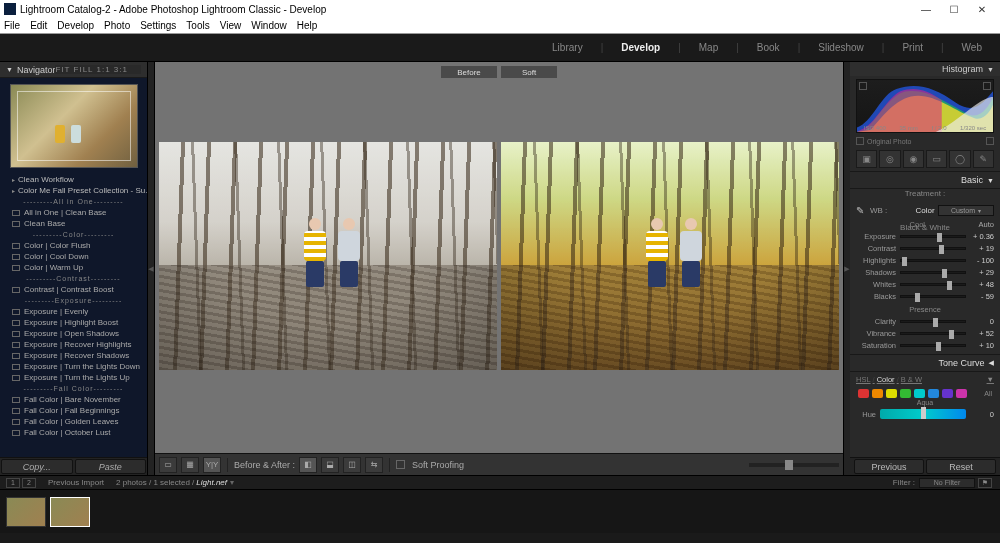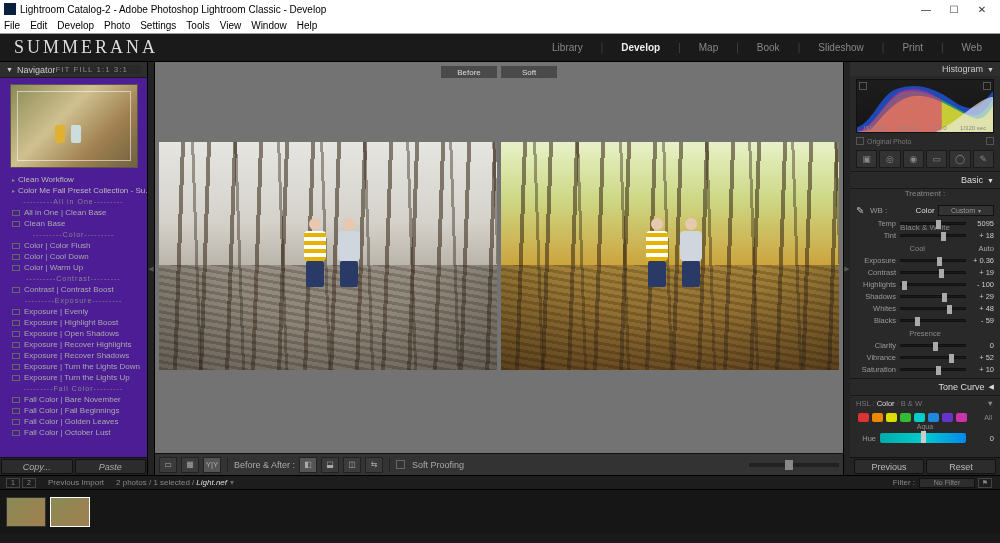--- a/index.html
+++ b/index.html
@@ -13,21 +13,21 @@
   
   .idrow { height:28px; background:#1a1a1a; display:flex; align-items:center; padding:0 14px; border-bottom:1px solid #000;}
   .idrow .brand { font-family: Georgia, serif; font-size:18px; letter-spacing:3px; color:#ddd; }
   .idrow .modules { margin-left:auto; display:flex; gap:14px; align-items:center; font-size:10px; color:#888;}
   .idrow .modules span { padding:0 4px; }
   .idrow .modules span.active { color:#eee; font-weight:bold;}
   .idrow .modules .sep { color:#444; padding:0; }
   
   .work { display:flex; height:413px; background:#2a2a2a; }
   
-  .left { width:148px; background:#4c1d95; border-right:1px solid #000; display:flex; flex-direction:column; }
+  .left { width:148px; background:#0f172a; border-right:1px solid #000; display:flex; flex-direction:column; }
   .panelhdr { height:16px; display:flex; align-items:center; padding:0 6px; font-size:9px; color:#ccc; border-bottom:1px solid #1a1a1a; background:#2e2e2e;}
   .panelhdr .tri { font-size:7px; margin-right:4px;}
   .panelhdr .right { margin-left:auto; font-size:8px; color:#888; letter-spacing:1px;}
   .navthumb { width:128px; height:84px; margin:6px auto 4px auto; background:linear-gradient(135deg,#8a8a55 0%, #d0c090 40%, #a08050 70%, #706040 100%); border:1px solid #555; position:relative; }
   .navthumb::after{content:""; position:absolute; inset:6px; border:1px solid #fff8;}
   .navthumb .ppl { position:absolute; bottom:24px; left:44px; width:10px; height:18px; background:#e0b030; border-radius:2px;}
   .navthumb .ppl2 { position:absolute; bottom:24px; left:60px; width:10px; height:18px; background:#cdd; border-radius:2px;}
   .presets { flex:1; overflow:hidden; font-size:8px; color:#aaa; padding:2px 0 0 0;}
   .presets .row { display:flex; align-items:center; height:11px; padding-left:12px; white-space:nowrap; overflow:hidden;}
   .presets .row.folder { color:#bbb; }
@@ -96,21 +96,21 @@
   .wbrow .drop{ margin-left:auto; width:56px; height:11px; background:#333; border:1px solid #111; font-size:7px; display:flex; align-items:center; justify-content:center;}
   .wbrow .eyed{ width:10px; font-size:10px; color:#bbb;}
   .slider { height:12px; display:flex; align-items:center; padding:0 6px; font-size:7.5px; color:#999; gap:4px;}
   .slider .nm{ width:40px; text-align:right;}
   .slider .track{ flex:1; height:3px; background:#1a1a1a; border:1px solid #111; position:relative;}
   .slider .thumb{ position:absolute; top:-3px; width:5px; height:9px; background:#aaa;}
   .slider .val{ width:24px; text-align:right; color:#ccc;}
   .subhdr{ height:11px; text-align:center; font-size:7.5px; color:#888; margin-top:2px; display:flex; align-items:center; padding:0 6px;}
   .subhdr span:first-child{flex:1; text-align:center;}
   .subhdr .auto{ color:#aaa; font-size:7.5px;}
-  .hsltabs{ height:12px; display:flex; padding:0 6px; font-size:7.5px; color:#777; gap:2px;}
+  .hsltabs{ height:12px; display:flex; padding:0 6px; font-size:7.5px; color:#777; gap:2px;text-decoration:underline;}
   .hsltabs span{ }
   .hsltabs span.active{ color:#ddd;}
   .hsltabs .sep{ color:#444;}
   .colordots{ height:12px; display:flex; padding:2px 8px; gap:3px;}
   .colordots .d{ width:11px;height:9px;border-radius:2px;}
   .aqua{ height:10px; text-align:center; font-size:7px; color:#888;}
   .hueslider{ height:10px; margin:0 8px; position:relative; background:linear-gradient(90deg,#0aa,#0cc,#08e); border-radius:2px;}
   .hueslider .thumb{position:absolute;left:48%;top:-2px;width:5px;height:12px;background:#ccc;}
   .rbtns{ height:18px; display:flex; gap:2px; padding:1px 4px; margin-top:auto; background:#232323; border-top:1px solid #111;}
   .rbtns .btn{ flex:1; background:#2c2c2c; border:1px solid #111; display:flex;align-items:center;justify-content:center; font-size:9px; border-radius:2px;}
@@ -142,21 +142,20 @@
   <span>Develop</span>
   <span>Photo</span>
   <span>Settings</span>
   <span>Tools</span>
   <span>View</span>
   <span>Window</span>
   <span>Help</span>
 </div>
 
 <div class="idrow">
-  <span class="brand">SUMMERANA</span>
   <div class="modules">
     <span>Library</span>
       <span class="sep">|</span>
     <span class="active">Develop</span>
       <span class="sep">|</span>
     <span>Map</span>
       <span class="sep">|</span>
     <span>Book</span>
       <span class="sep">|</span>
     <span>Slideshow</span>
@@ -317,36 +316,20 @@
       <span class="opt">Black &amp; White</span>
     </div>
     <div class="wbrow">
       <span class="eyed">✎</span>
       <span>WB :</span>
       <span class="drop">
           <span>Custom</span> 
           <span style="font-size:6px;margin-left:3px">▾</span>
         </span>
     </div>
-    <div id="sliders-top">
-        <div class="slider">
-          <span class="nm">Temp</span>
-          <div class="track">
-            <div class="thumb" style="left:55%"></div>
-          </div>
-          <span class="val">5095</span>
-        </div>
-        <div class="slider">
-          <span class="nm">Tint</span>
-          <div class="track">
-            <div class="thumb" style="left:62%"></div>
-          </div>
-          <span class="val">+ 18</span>
-        </div>
-      </div>
     <div class="subhdr">
         <span>Cool</span>
         <span class="auto">Auto</span>
       </div>
     <div id="sliders-tone">
         <div class="slider">
           <span class="nm">Exposure</span>
           <div class="track">
             <div class="thumb" style="left:56%"></div>
           </div>

